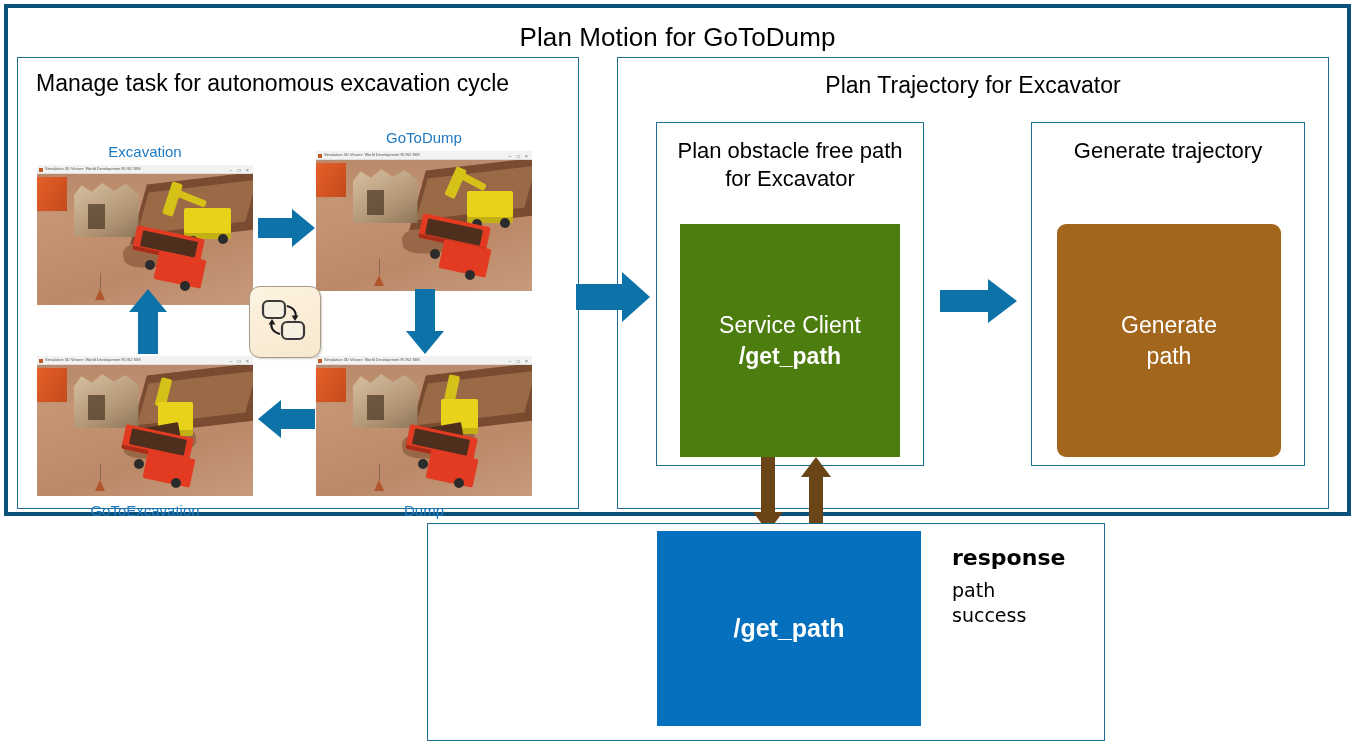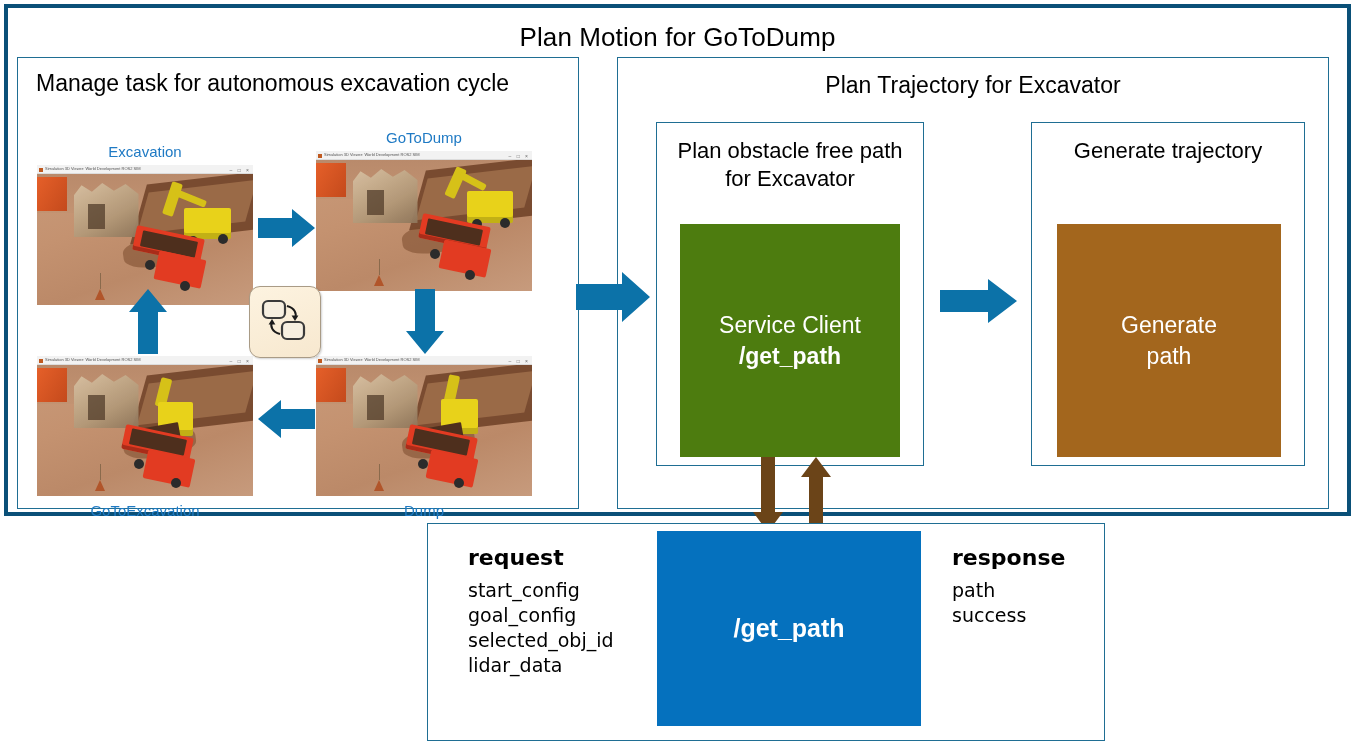--- a/index.html
+++ b/index.html
@@ -526,48 +526,41 @@
 
   <div class="blue-arrow-big" style="left:940px; top:277px;">
     <svg width="78" height="48" viewBox="0 0 78 48">
       <polygon points="0,13 48,13 48,2 77,24 48,46 48,35 0,35" fill="#0C72A8"></polygon>
     </svg>
   </div>
 
   <div class="subpanel gen-sub">
     <div class="subpanel-title">Generate trajectory</div>
   </div>
-  <div class="color-box box-brown" style="left:1057px; top:224px; width:224px; height:233px;">
+  <div class="color-box box-brown" style="left:1057px; top:224px; width:224px; height:233px;border-radius:9px;">
     <div>
       <div>Generate</div>
       <div>path</div>
     </div>
   </div>
 
   <div class="brown-arrow" style="left:752px; top:457px;">
     <svg width="32" height="76" viewBox="0 0 32 76">
       <polygon points="9,0 23,0 23,55 31,55 16,75 1,55 9,55" fill="#6B4418"></polygon>
     </svg>
   </div>
 
   <div class="brown-arrow" style="left:800px; top:457px;">
     <svg width="32" height="76" viewBox="0 0 32 76">
       <polygon points="9,75 23,75 23,20 31,20 16,0 1,20 9,20" fill="#6B4418"></polygon>
     </svg>
   </div>
 
   <div class="srv-panel"></div>
 
-  <div class="srv-text-col req-col">
-    <span class="srv-head">request</span>
-    <span class="srv-item">start_config</span>
-    <span class="srv-item">goal_config</span>
-    <span class="srv-item">selected_obj_id</span>
-    <span class="srv-item">lidar_data</span>
-  </div>
 
   <div class="srv-box">
     <div>
       <div class="mono-strong">/get_path</div>
     </div>
   </div>
 
   <div class="srv-text-col res-col">
     <span class="srv-head">response</span>
     <span class="srv-item">path</span>

